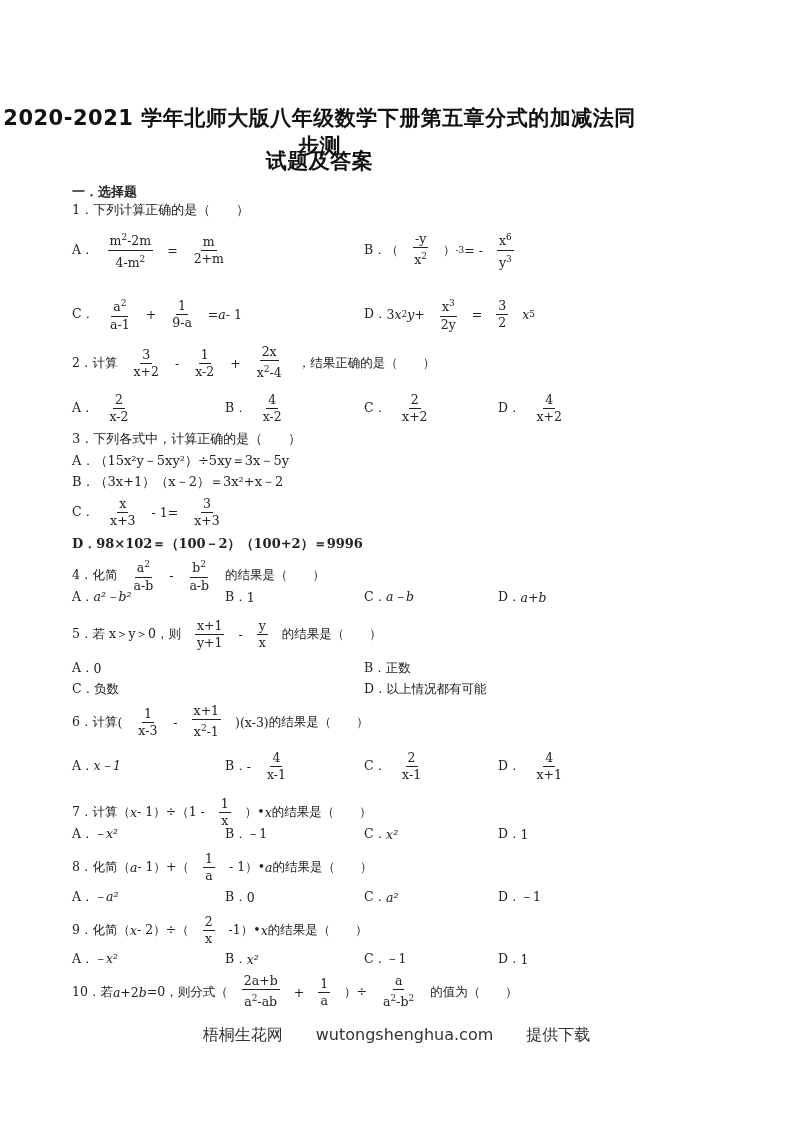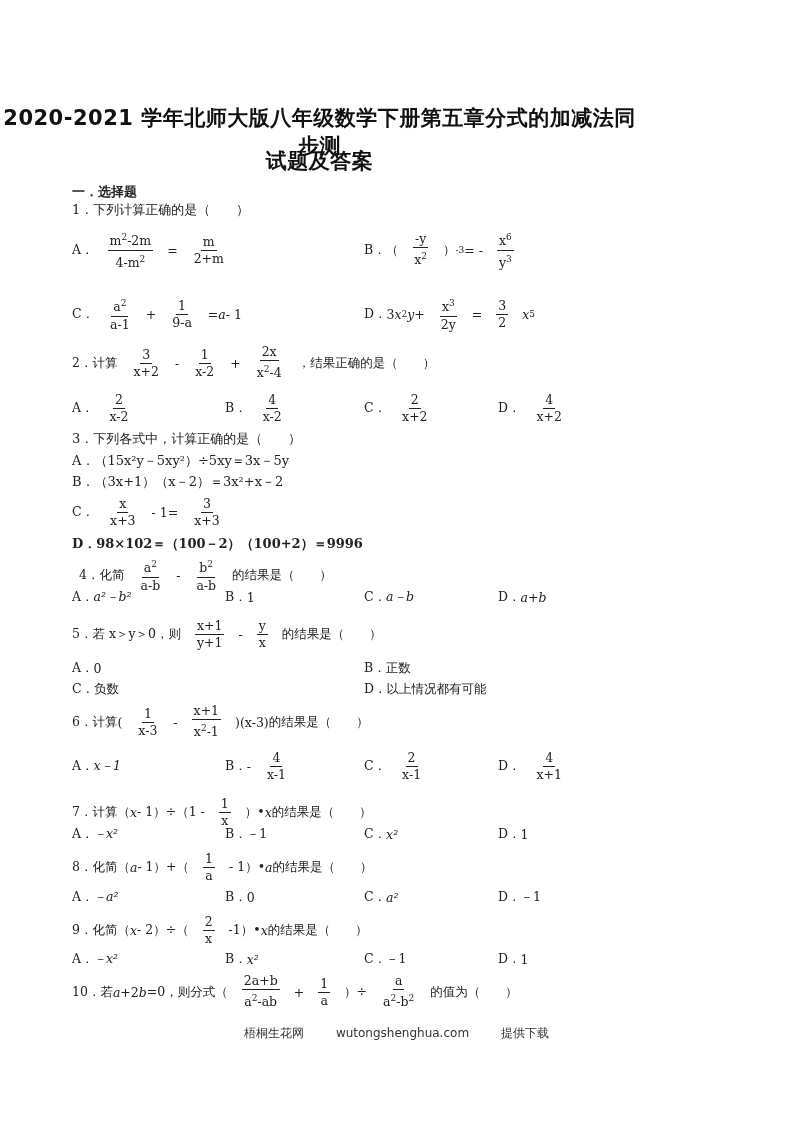--- a/index.html
+++ b/index.html
@@ -13,21 +13,21 @@
          font-family:"DejaVu Sans","Liberation Sans",sans-serif; }
   .line { position:absolute; font-size:13px; white-space:nowrap; line-height:16px; }
   .row { position:absolute; left:72px; width:660px; height:40px; }
   .opt { position:absolute; top:0; display:flex; align-items:center; height:40px; font-size:12.5px; white-space:nowrap; }
   .frac { display:inline-flex; flex-direction:column; align-items:center; vertical-align:middle; margin:0 14px; font-size:12.5px; line-height:16px; }
   .frac .n { border-bottom:1px solid #222; padding:0 2px; }
   .frac .d { padding:0 2px; }
   sup { font-size:9px; }
   i { font-style:italic; }
   .footer { position:absolute; top:1025px; left:0; width:793px; text-align:center;
-            font-size:12px; color:#333; font-family:"DejaVu Sans","Liberation Sans",sans-serif; }
+            font-size:16px; color:#333; font-family:"DejaVu Sans","Liberation Sans",sans-serif; }
   .footer span { margin:0 14px; }
 </style>
 </head>
 <body>
 
 <div class="page">
 
   <div class="title" style="top:104px;">2020-2021 学年北师大版八年级数学下册第五章分式的加减法同步测</div>
   <div class="title" style="top:147px;">试题及答案</div>
 
@@ -132,21 +132,21 @@
           <span class="n">x</span>
           <span class="d">x+3</span>
         </span> - 1=<span class="frac">
           <span class="n">3</span>
           <span class="d">x+3</span>
         </span></div>
   </div>
   <div class="line" style="left:72px; top:536px;font-weight:bold;">D．98×102＝（100－2）（100+2）＝9996</div>
 
   <div class="row" style="top:555px;">
-    <div class="opt" style="left:7px;">
+    <div class="opt" style="left:0;">
       <span>4．化简</span>
       <span class="frac">
           <span class="n">a<sup>2</sup></span>
           <span class="d">a-b</span>
         </span> - <span class="frac">
           <span class="n">b<sup>2</sup></span>
           <span class="d">a-b</span>
         </span>
       <span>的结果是（　　）</span>
     </div>

